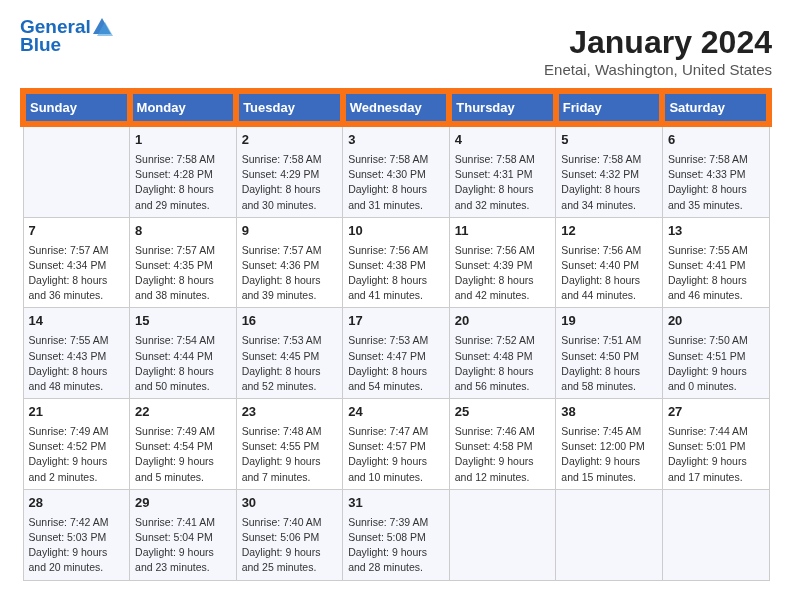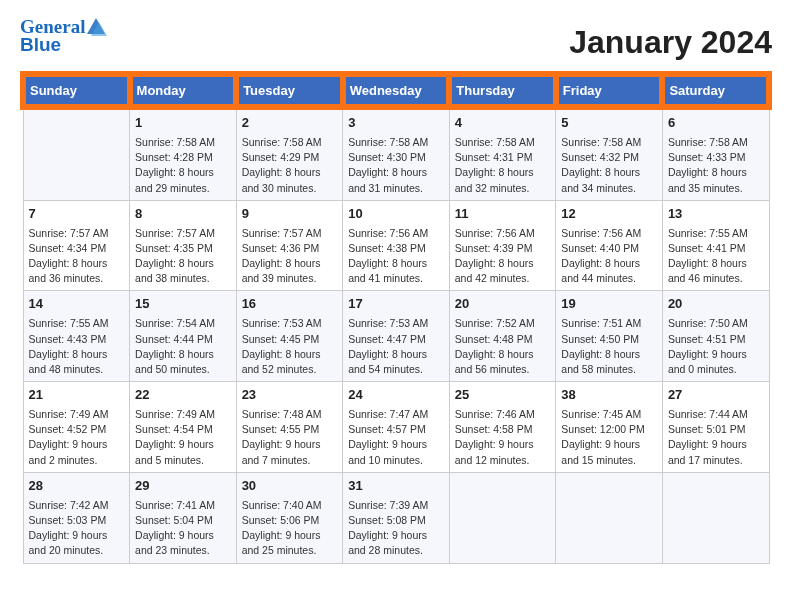--- a/index.html
+++ b/index.html
@@ -79,40 +79,41 @@
       font-size: 13px;
       font-weight: bold;
       color: #222;
       display: block;
       margin-bottom: 2px;
     }
     td .cell-info {
       color: #333;
       font-size: 10.5px;
     }
-    .logo-blue { color: #1a6abf; font-weight: bold; font-size: 19px; font-family: Liberation Serif, serif; }
+    .logo-blue { color: #1a6abf; font-weight: bold; font-size: 19px; }
     .logo-svg { display: inline-block; vertical-align: middle; }
   </style>
 </head>
 <body>
 
 <div class="page">
   <div class="header">
     <div class="logo">
       <div class="logo-line">
         <span class="logo-blue">General</span>
         <svg class="logo-svg" width="22" height="22" viewBox="0 0 22 22">
           <polygon points="11,2 20,18 2,18" fill="#1a6abf" opacity="0.85"></polygon>
           <polygon points="14,6 22,20 6,20" fill="#4a9fdf" opacity="0.6"></polygon>
         </svg>
       </div>
       <div style="color:#1a6abf;font-size:19px;font-weight:bold;margin-top:-4px;">Blue</div>
     </div>
     <div class="title-block">
       <h1>January 2024</h1>
+      <h2>Enetai, Washington, United States</h2>
     </div>
   </div>
 
   <table>
     <thead>
       <tr>
       <th>Sunday</th>
           <th>Monday</th>
           <th>Tuesday</th>
           <th>Wednesday</th>

